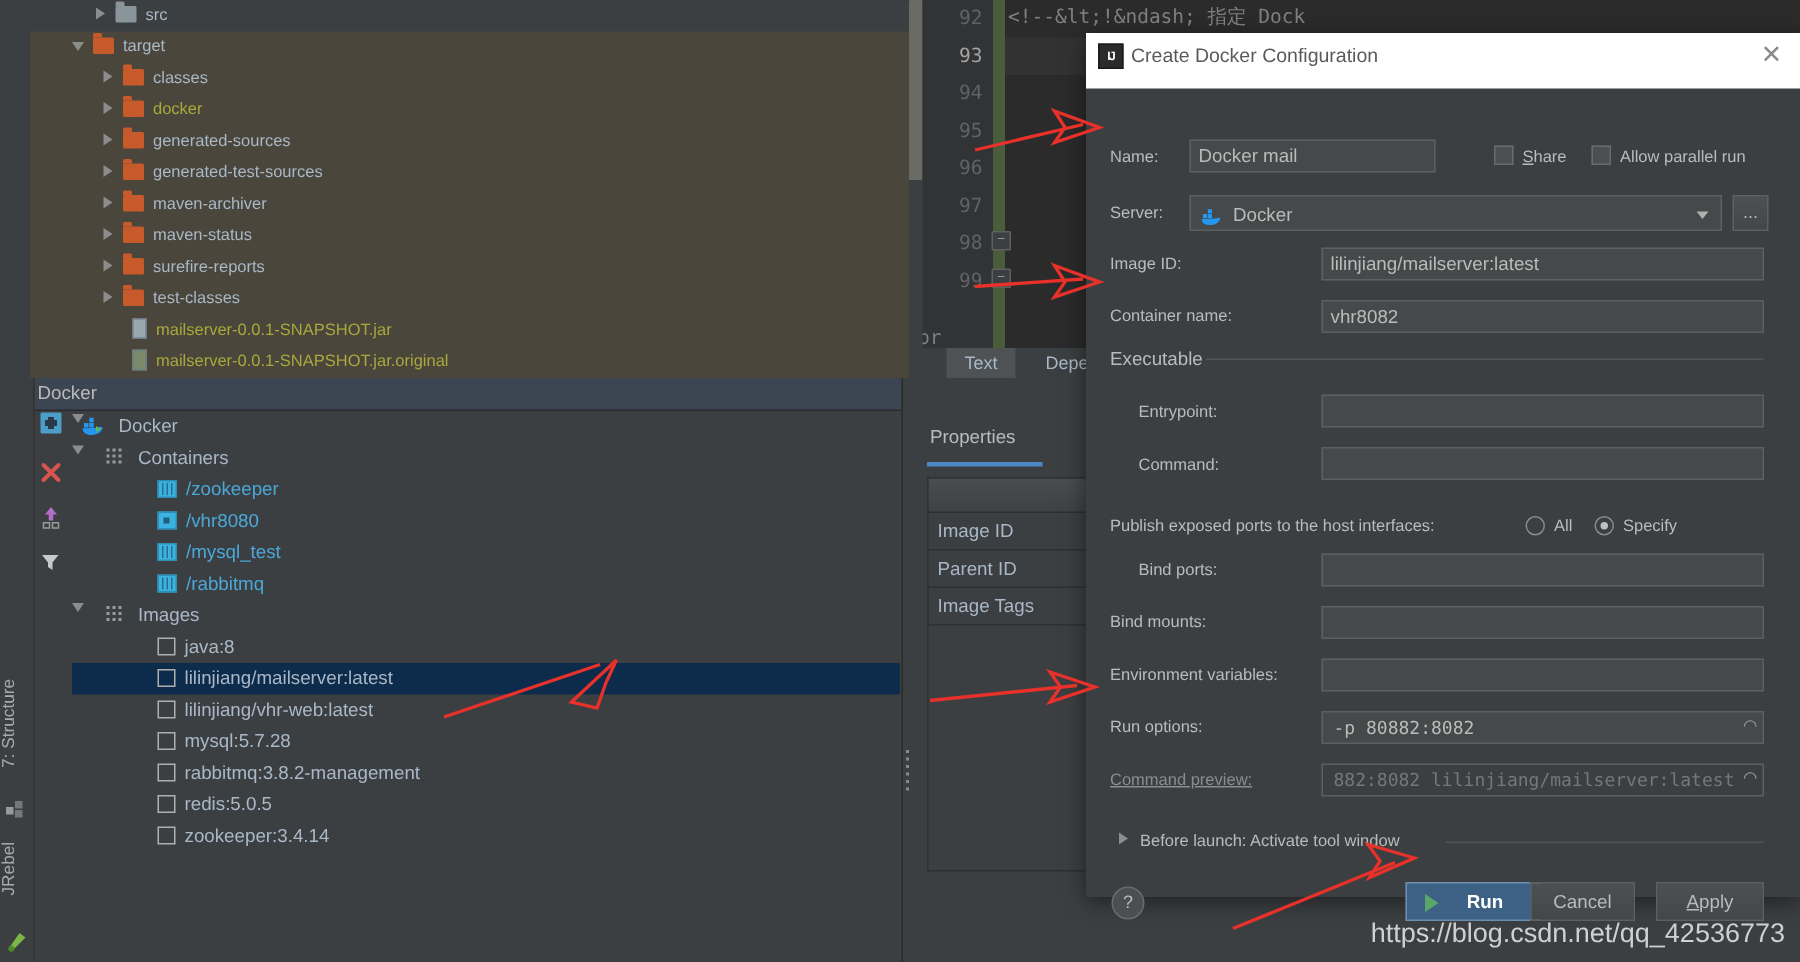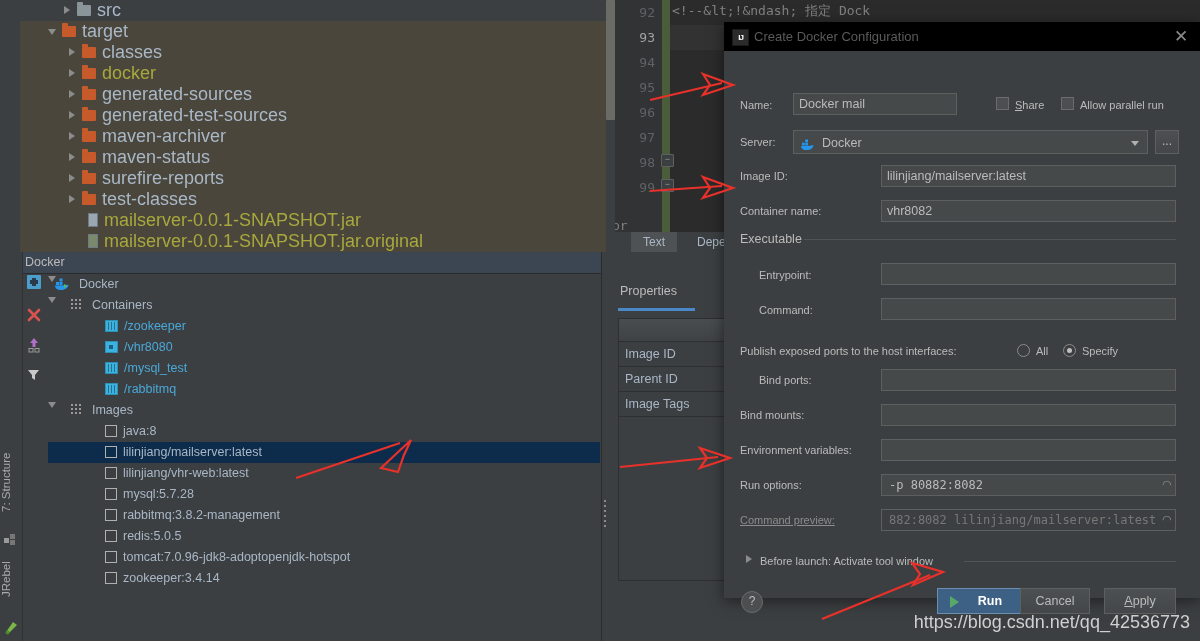--- a/index.html
+++ b/index.html
@@ -65,21 +65,21 @@
     background: #3c3f41; overflow: hidden;
   }
   .proj-gut { position: absolute; left: 0; top: 0; width: 20px; height: 252px; background: #3c3f41; }
   .proj-excluded {
     position: absolute; left: 20px; top: 21px; width: 586px; height: 231px;
     background: #4a463c;
   }
   .ptree { position: absolute; left: 20px; top: 0; width: 586px; }
   .prow {
     position: relative; height: 21px; line-height: 21px;
-    white-space: nowrap; font-size: 18px;
+    white-space: nowrap; font-size: 11px;
   }
   .prow .arrow {
     display: inline-block; width: 9px; height: 9px; vertical-align: middle;
     margin-right: 5px; position: relative; top: -1px;
   }
   .arrow.right::before {
     content: ""; position: absolute; left: 1px; top: 0;
     border-left: 6px solid #8c8c8c; border-top: 4.5px solid transparent;
     border-bottom: 4.5px solid transparent;
   }
@@ -213,22 +213,22 @@
     font-size: 18px; color: #d0d0d0;
     font-family: "Liberation Sans", sans-serif;
   }
 
   
   .dialog {
     position: absolute; left: 724px; top: 22px; width: 476px; height: 576px;
     background: #3c3f41; box-shadow: 0 3px 14px rgba(0,0,0,0.5);
   }
   .dlg-title {
-    position: absolute; left: 0; top: 0; width: 476px; height: 29px;
-    background: #000000;
+    position: absolute; left: 0; top: 0; width: 476px; height: 37px;
+    background: #ffffff;
   }
   .dlg-title-text {
     position: absolute; left: 30px; top: 0; line-height: 29px;
     font-size: 13px; color: #5a5a5a;
   }
   .ij-logo {
     position: absolute; left: 8px; top: 7px; width: 15px; height: 15px;
     background: #2b2b2b; border: 1px solid #1a1a1a;
     color: #ffffff; font-size: 8px; font-weight: bold;
     line-height: 15px; text-align: center; letter-spacing: -1px;
@@ -496,23 +496,20 @@
       <span style="display:inline-block;width:57px;"></span><span class="imgbox"></span><span class="dlabel">lilinjiang/vhr-web:latest</span>
     </div>
     <div class="drow">
       <span style="display:inline-block;width:57px;"></span><span class="imgbox"></span><span class="dlabel">mysql:5.7.28</span>
     </div>
     <div class="drow">
       <span style="display:inline-block;width:57px;"></span><span class="imgbox"></span><span class="dlabel">rabbitmq:3.8.2-management</span>
     </div>
     <div class="drow">
       <span style="display:inline-block;width:57px;"></span><span class="imgbox"></span><span class="dlabel">redis:5.0.5</span>
-    </div>
-    <div class="drow">
-      <span style="display:inline-block;width:57px;"></span><span class="imgbox"></span><span class="dlabel">tomcat:7.0.96-jdk8-adoptopenjdk-hotspot</span>
     </div>
     <div class="drow">
       <span style="display:inline-block;width:57px;"></span><span class="imgbox"></span><span class="dlabel">zookeeper:3.4.14</span>
     </div>
   </div>
 
   <div class="props">
     <div class="props-tab">Properties</div>
     <div class="props-tab-underline"></div>
     <div class="props-table">

